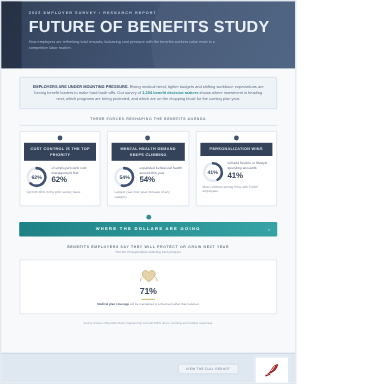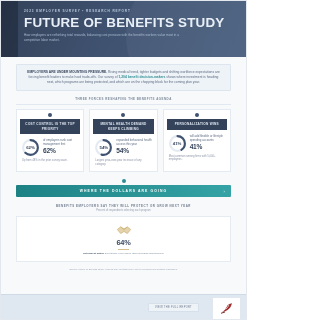--- a/index.html
+++ b/index.html
@@ -280,34 +280,34 @@
     <span class="arw">›</span>
   </div>
 
   <div class="stats-sub">
     <div class="l1">BENEFITS EMPLOYERS SAY THEY WILL PROTECT OR GROW NEXT YEAR</div>
     <div class="l2">Percent of respondents selecting each program</div>
   </div>
 
   <div class="stats">
 
-
     <div class="stat">
       <div class="stat-ico">
         <svg width="16" height="15" viewBox="0 0 24 22">
-          <path d="M2 11l5-4 5 3 5-3 5 4-5 6-5-3-5 3z" fill="#e5d3ab" stroke="#c9ad72" stroke-width="1"></path>
-          <path d="M7 7l5 5 5-5" stroke="#c9ad72" stroke-width="1" fill="none"></path>
+          <path d="M12 19C9 16.5 4 13.5 4 9.2 4 6.6 6 5 8 5c1.6 0 3 1 4 2.4C13 6 14.4 5 16 5c2 0 4 1.6 4 4.2 0 4.3-5 7.3-8 9.8z" fill="#e5d3ab" stroke="#c9ad72" stroke-width="1"></path>
+          <path d="M4 13c-1.5 1-2.5 3-2.5 5.5M20 13c1.5 1 2.5 3 2.5 5.5" stroke="#c9ad72" stroke-width="1" fill="none"></path>
         </svg>
       </div>
-      <div class="stat-pct">64%</div>
+      <div class="stat-pct">71%</div>
       <div class="stat-rule"></div>
       <div class="stat-txt">
-        <b>Retirement match</b><span> held steady even where other spending was trimmed.</span>
-      </div>
-    </div>
+        <b>Medical plan coverage</b><span> will be maintained or enhanced rather than reduced.</span>
+      </div>
+    </div>
+
 
 
 
   </div>
 
   <div class="foot-note">Source: Future of Benefits Study. Figures may not total 100% due to rounding and multiple responses.</div>
 
   <div class="footer">
     <div class="foot-pill">VIEW THE FULL REPORT</div>
     <div class="logo">

